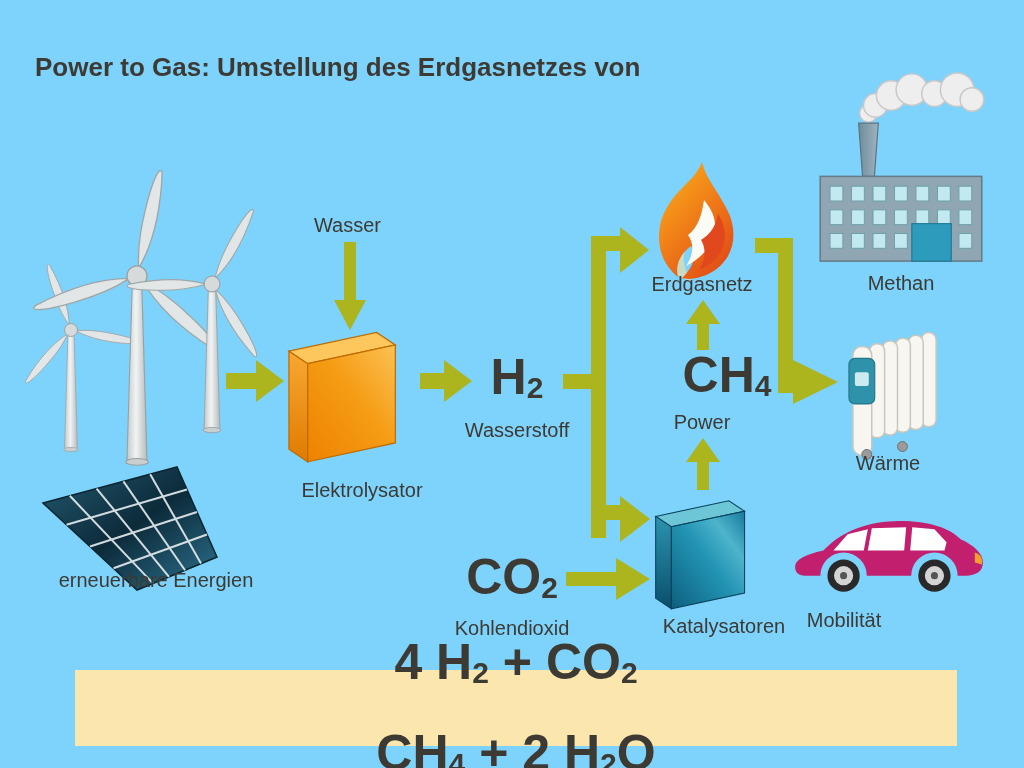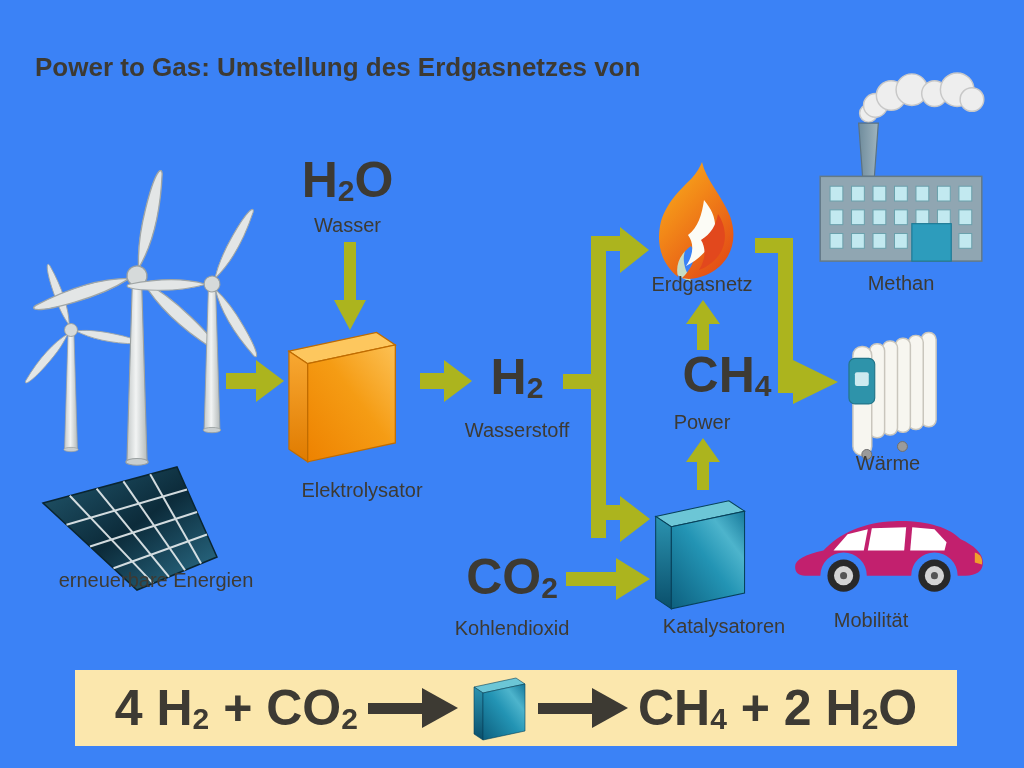--- a/index.html
+++ b/index.html
@@ -1,29 +1,29 @@
 <!DOCTYPE html>
 <html style="--arrow-green: #acb41e; --text-dark: #3d3a33; --equation-bg: #fbe7ad; --electrolyzer-orange: #f59c14; --catalyst-teal: #1d87a8; --flame-orange: #f07818; --car-magenta: #c2206e;"><head>
 <meta charset="utf-8">
 <style>
   :root{
     --arrow-green:#acb41e; --text-dark:#3d3a33; --equation-bg:#fbe7ad; --car-magenta:#c2206e;
   }
   html,body{margin:0;padding:0;background:#fff;}
-  #canvas{position:relative;width:1024px;height:768px;background:#3b82f6;overflow:hidden;
+  #canvas{position:relative;width:1024px;height:768px;background:#7dd3fc;overflow:hidden;
           font-family:"Liberation Sans","DejaVu Sans",sans-serif;color:var(--text-dark);}
   .abs{position:absolute;}
   .title{position:absolute;left:35px;top:50px;width:740px;font-size:26px;font-weight:700;line-height:1.35;color:var(--text-dark);}
   .lbl{position:absolute;font-size:20px;text-align:center;color:var(--text-dark);line-height:1.1;}
   .formula{position:absolute;font-weight:700;font-size:50px;line-height:1;text-align:center;color:var(--text-dark);}
   .formula .sb, .eq .sb{font-size:0.6em;vertical-align:-0.13em;}
   .green{fill:var(--arrow-green);}
   .eq{position:absolute;left:75px;top:670px;width:882px;height:76px;background:var(--equation-bg);
       display:flex;align-items:center;justify-content:center;gap:10px;
-      font-size:50px;font-weight:700;color:var(--text-dark);}
+      font-size:50px;font-weight:700;color:var(--text-dark);flex-direction:column;}
   .eq span{white-space:pre;line-height:1;}
   .dark{fill:var(--text-dark);}
   .car-body{fill:var(--car-magenta);}
   svg{display:block;}
 </style>
 </head>
 <body>
 
 <svg width="0" height="0" style="position:absolute" aria-hidden="true">
   <defs>
@@ -123,21 +123,20 @@
       <line x1="83.5" y1="113.25" x2="177" y2="79.5"></line>
     </g>
   </svg>
   <div class="lbl" style="left:36px;top:569px;width:240px;text-align:center">erneuerbare Energien</div>
 
   <svg class="abs" style="left:226px;top:360px" width="58" height="42" viewBox="0 0 58 42">
     <rect class="green" x="0" y="13" width="32" height="16"></rect>
     <polygon class="green" points="30,0 58,21 30,42"></polygon>
   </svg>
 
-  <div class="formula" style="left:285px;top:155px;width:125px"><span>H</span><span class="sb">2</span><span>O</span></div>
   <div class="lbl" style="left:285px;top:214px;width:125px">Wasser</div>
 
   <svg class="abs" style="left:330px;top:242px" width="40" height="88" viewBox="0 0 40 88">
     <rect class="green" x="14" y="0" width="12" height="62"></rect>
     <polygon class="green" points="4,58 36,58 20,88"></polygon>
   </svg>
 
   <svg class="abs" style="left:275px;top:322px" width="128" height="146" viewBox="0 0 120 140">
       <use href="#sym-slab-orange"></use>
     </svg>
@@ -259,21 +258,21 @@
     <polygon points="84,22 118,21 116,44 80,44" fill="#ffffff"></polygon>
     <polygon points="124,21 146,23 158,36 156,44 122,44" fill="#ffffff"></polygon>
     <path d="M186,46 C192,48 194,52 193,58 L186,56 Z" fill="#f0a02c"></path>
     <circle cx="56" cy="69" r="16" fill="#292929"></circle>
       <circle cx="56" cy="69" r="9.5" fill="#d4d4d4"></circle>
       <circle cx="56" cy="69" r="3.5" fill="#555"></circle>
     <circle cx="146" cy="69" r="16" fill="#292929"></circle>
       <circle cx="146" cy="69" r="9.5" fill="#d4d4d4"></circle>
       <circle cx="146" cy="69" r="3.5" fill="#555"></circle>
   </svg>
-  <div class="lbl" style="left:806px;top:609px;width:130px">Mobilität</div>
+  <div class="lbl" style="left:779px;top:609px;width:130px">Mobilität</div>
 
   <div class="eq">
     <span><span>4 H</span><span class="sb">2</span><span> + CO</span><span class="sb">2</span></span>
     <svg width="90" height="40" viewBox="0 0 90 40">
       <rect class="dark" x="0" y="15" width="56" height="11"></rect>
       <polygon class="dark" points="54,0 90,20 54,40"></polygon>
     </svg>
     <svg width="60" height="70" viewBox="0 0 120 140">
       <use href="#sym-slab-blue"></use>
     </svg>

